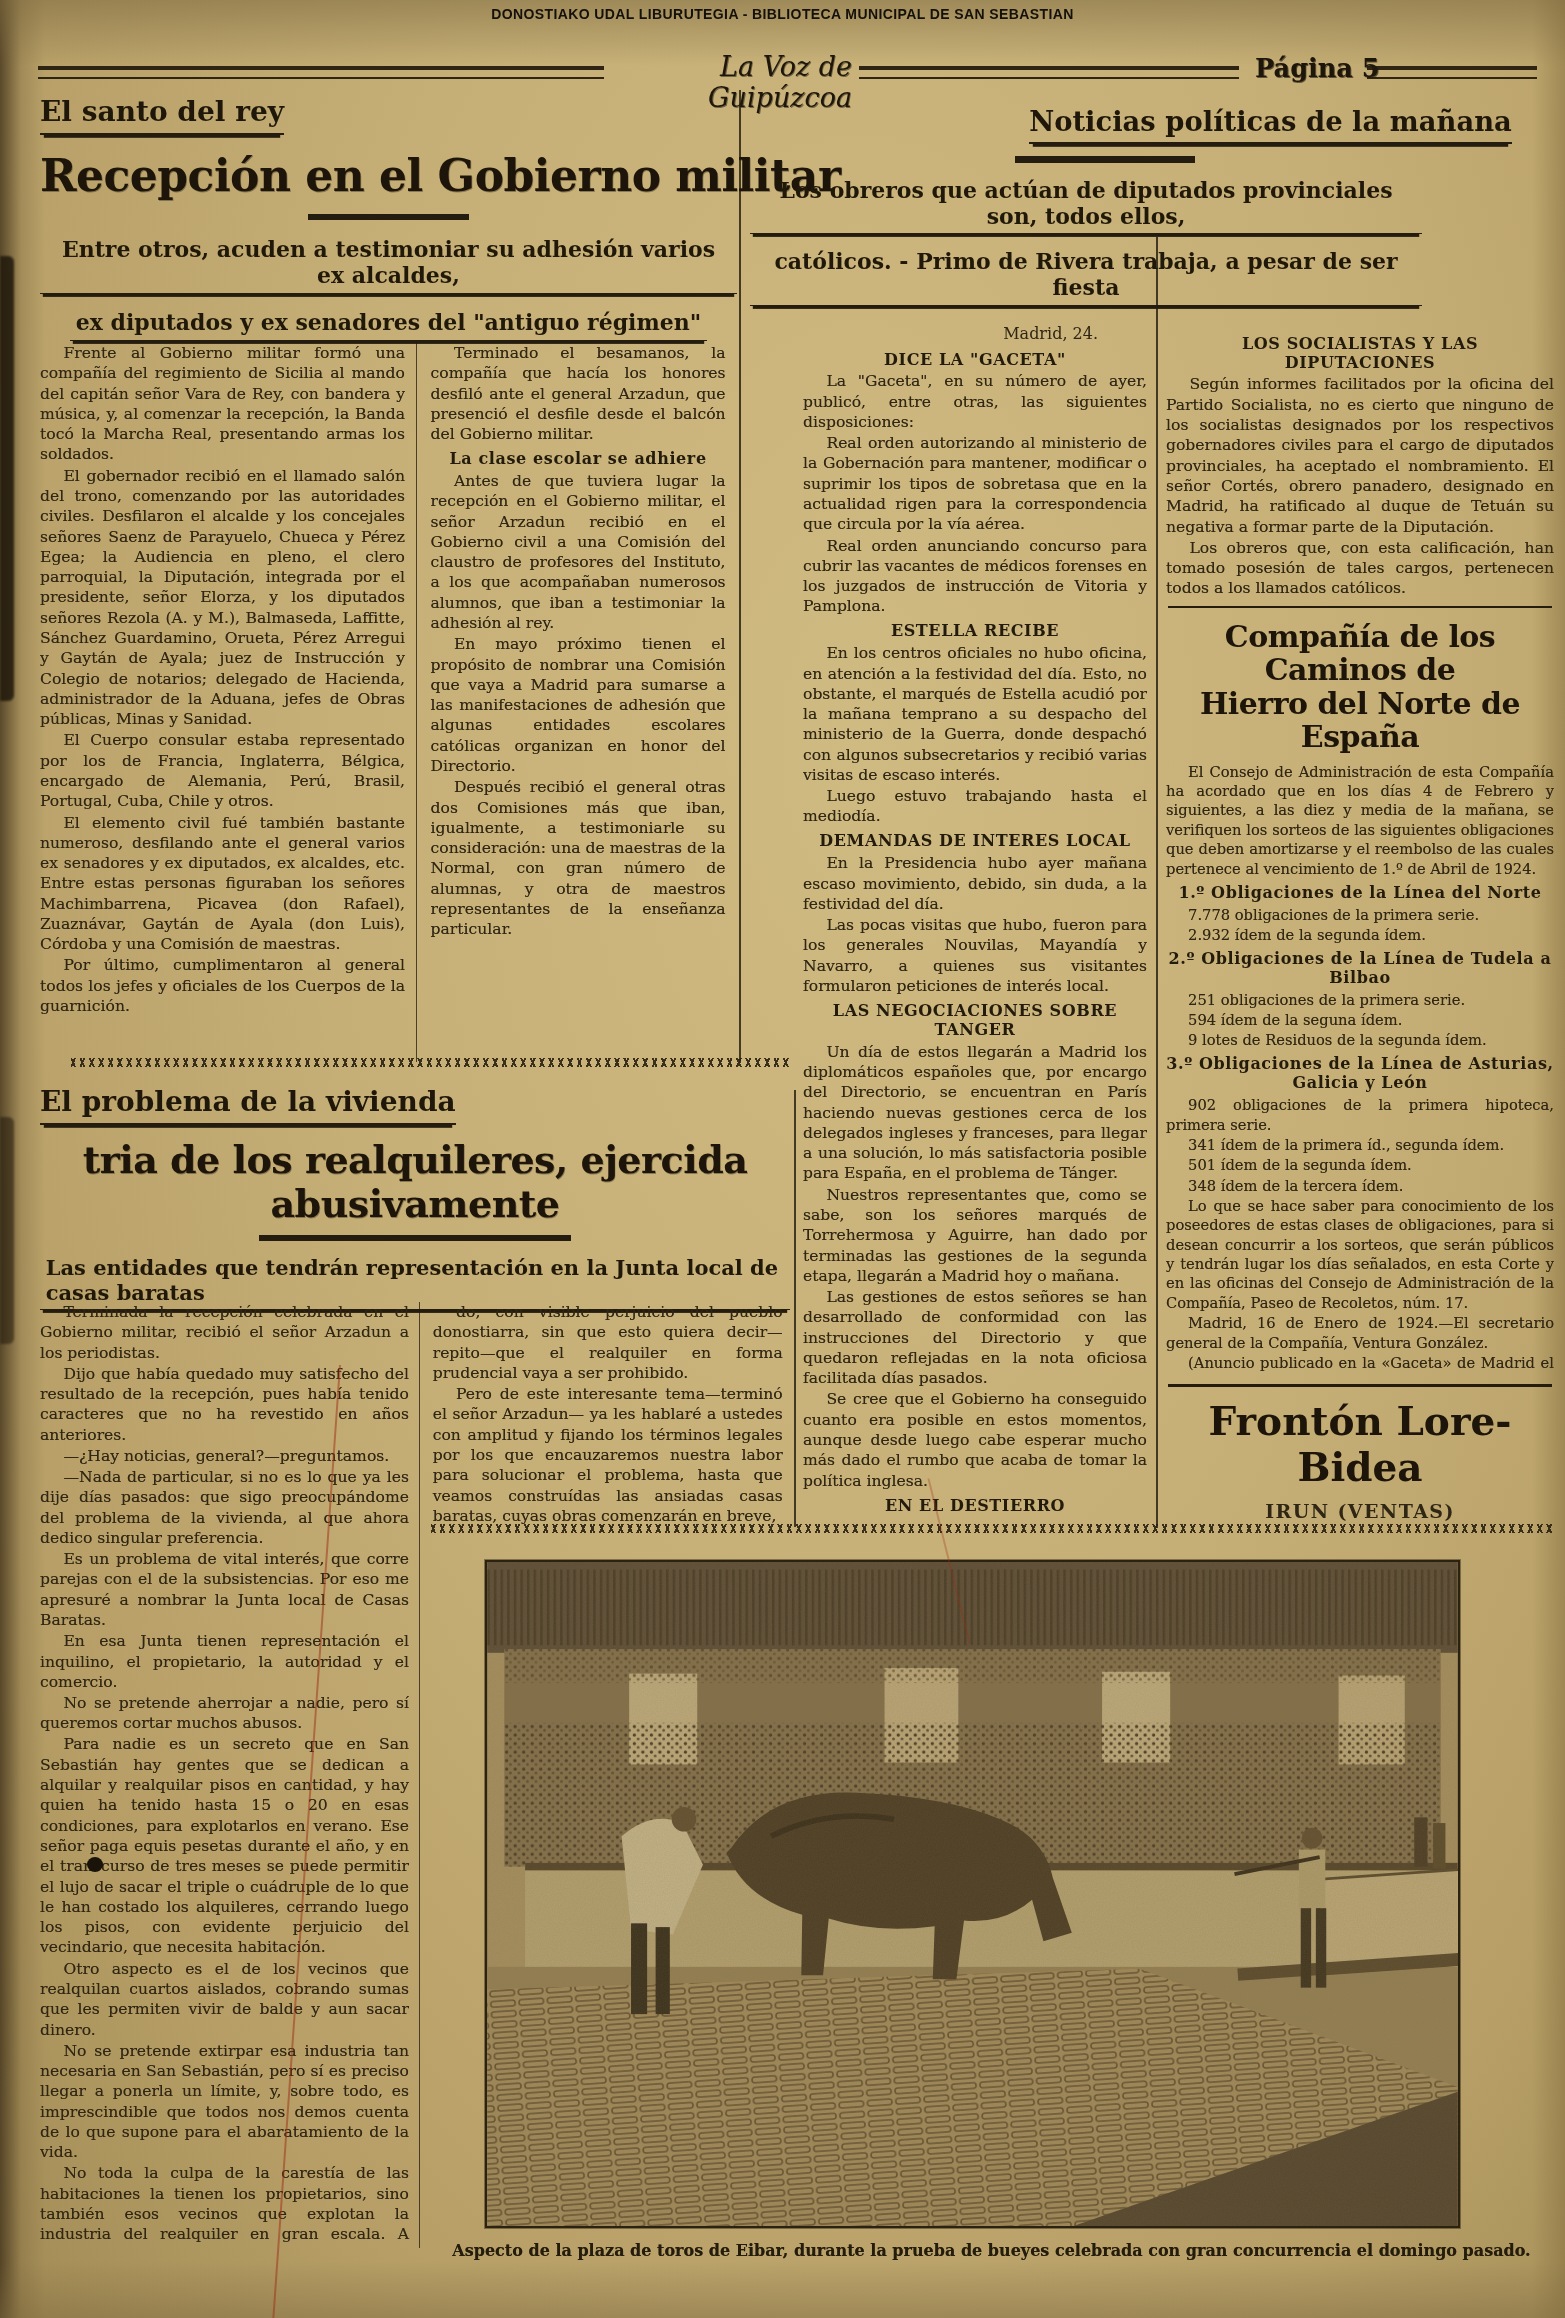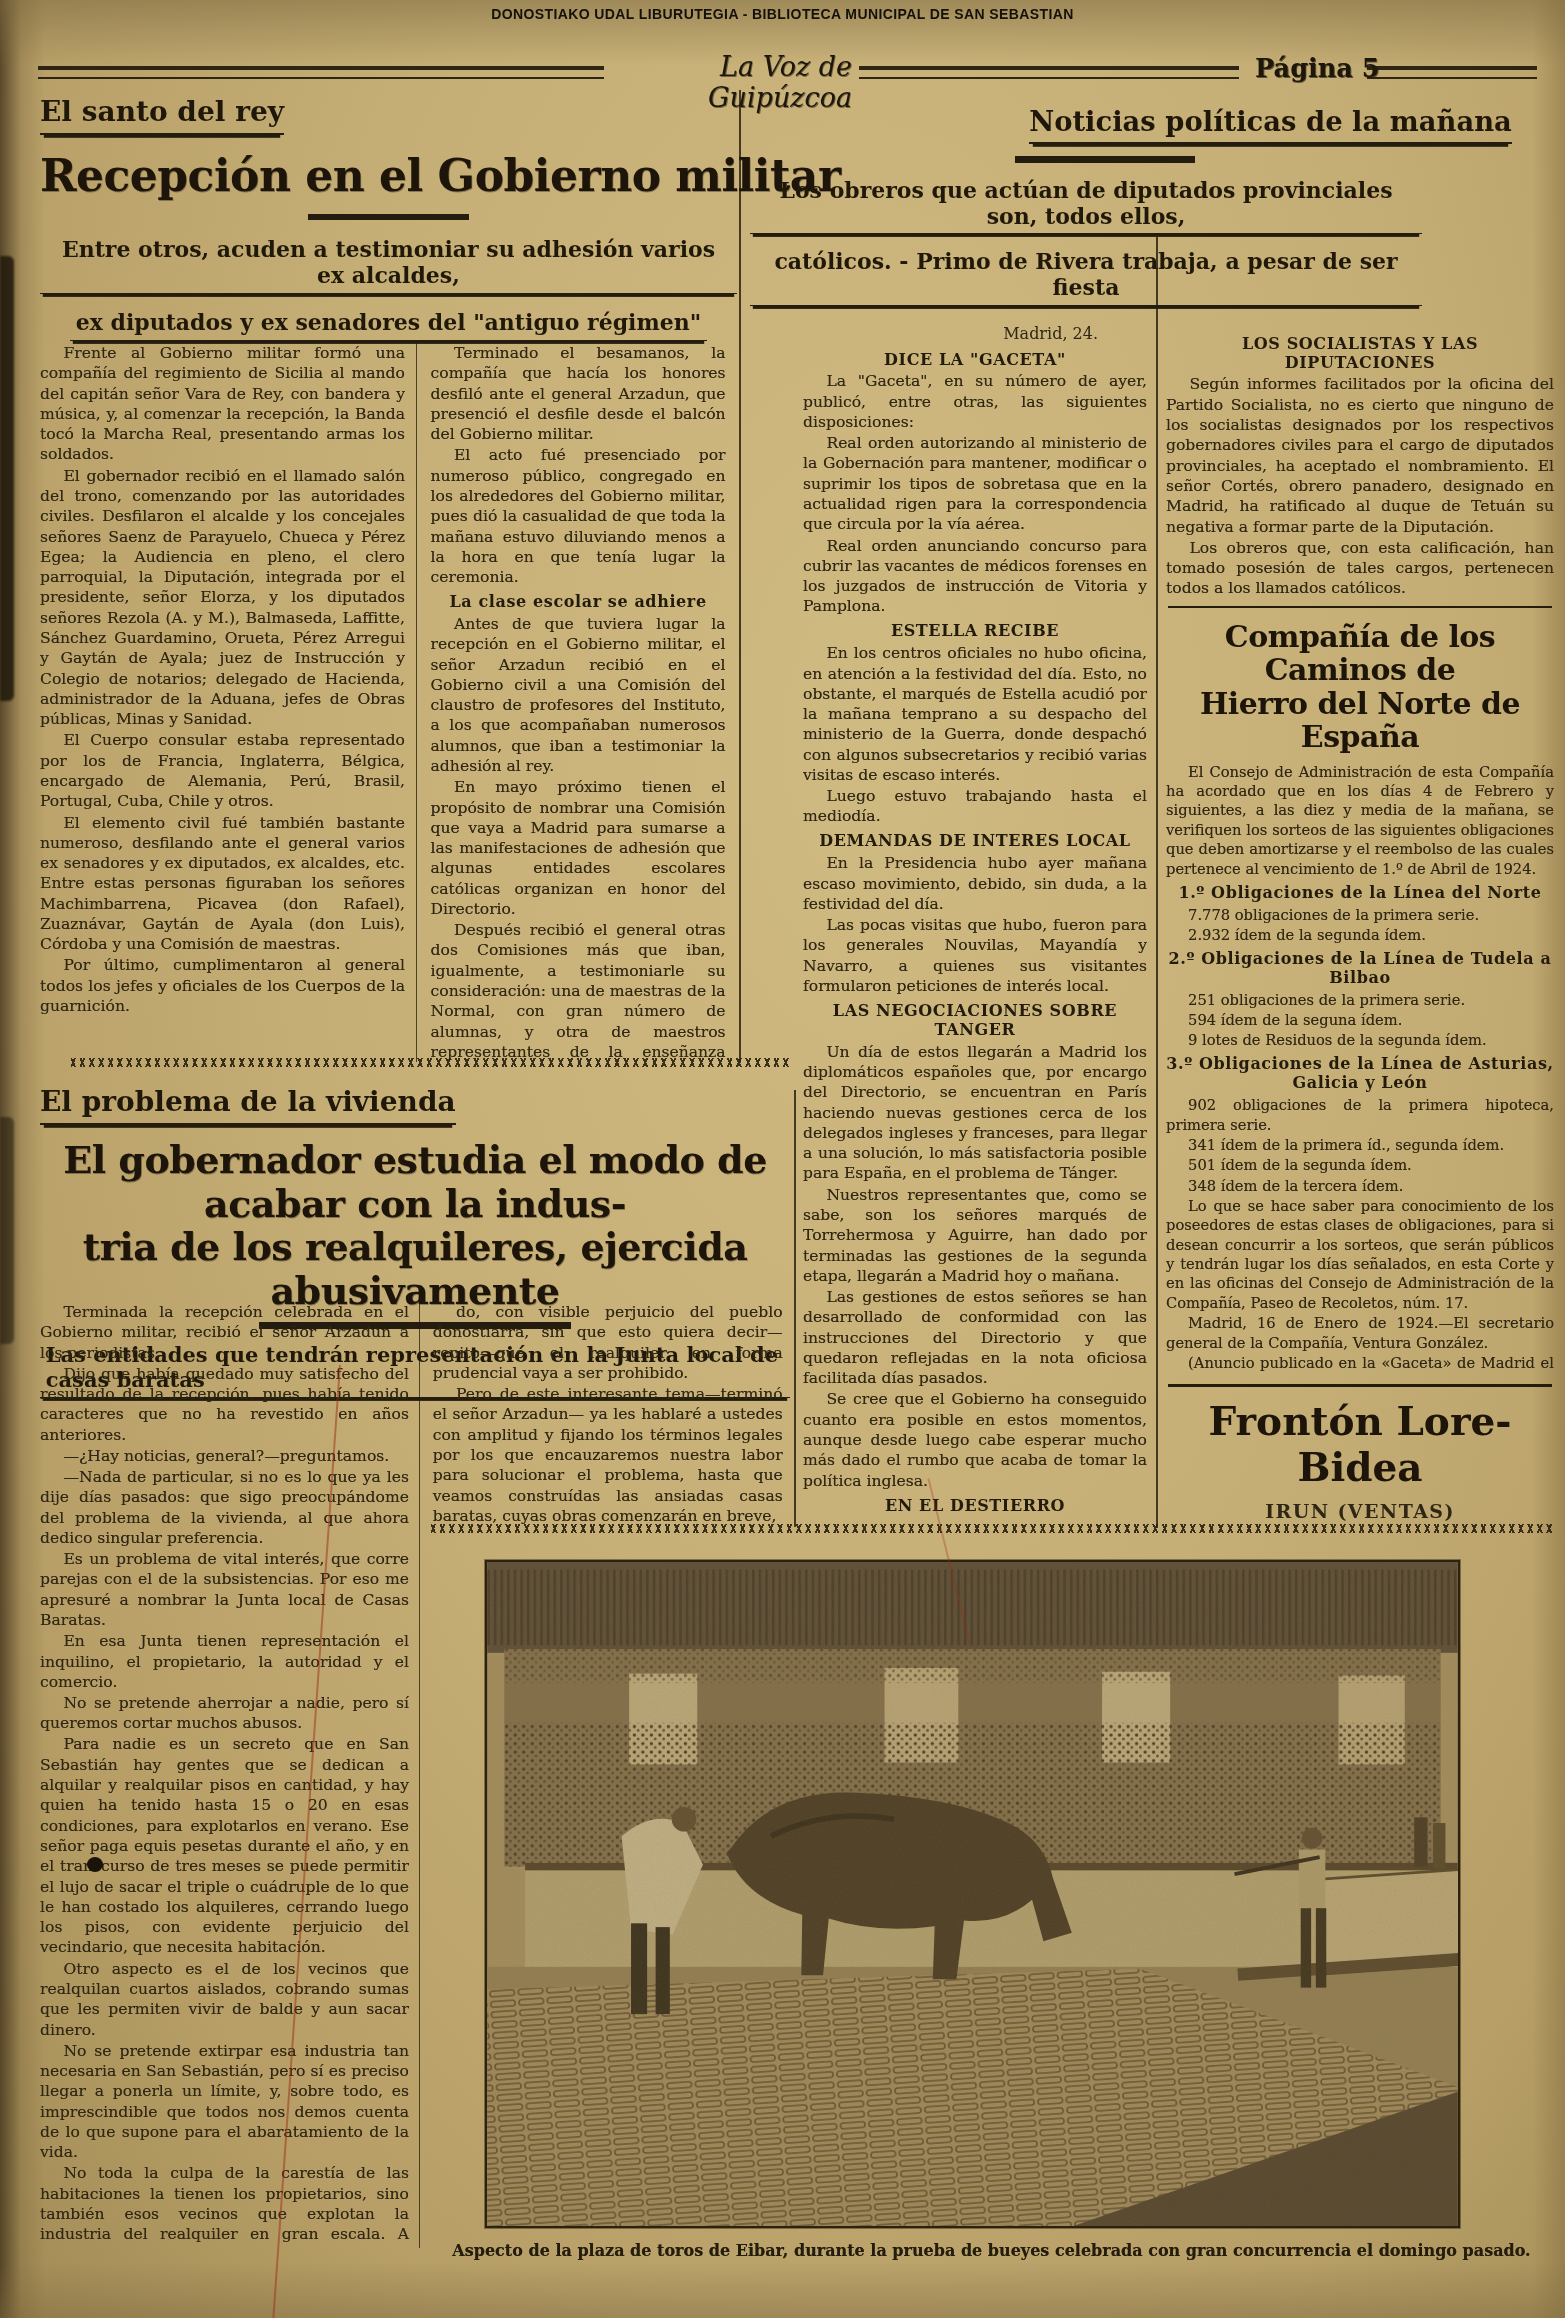--- a/index.html
+++ b/index.html
@@ -94,21 +94,20 @@
   <div class="abs" style="left:40px;top:343px;width:697px;display:flex;">
     <div class="bodycol colsplit" style="width:365px;padding-right:11.4px;height:719px;">
         <div class="para">Frente al Gobierno militar formó una compañía del regimiento de Sicilia al mando del capitán señor Vara de Rey, con bandera y música, y, al comenzar la recepción, la Banda tocó la Marcha Real, presentando armas los soldados.</div>
         <div class="para">El gobernador recibió en el llamado salón del trono, comenzando por las autoridades civiles. Desfilaron el alcalde y los concejales señores Saenz de Parayuelo, Chueca y Pérez Egea; la Audiencia en pleno, el clero parroquial, la Diputación, integrada por el presidente, señor Elorza, y los diputados señores Rezola (A. y M.), Balmaseda, Laffitte, Sánchez Guardamino, Orueta, Pérez Arregui y Gaytán de Ayala; juez de Instrucción y Colegio de notarios; delegado de Hacienda, administrador de la Aduana, jefes de Obras públicas, Minas y Sanidad.</div>
         <div class="para">El Cuerpo consular estaba representado por los de Francia, Inglaterra, Bélgica, encargado de Alemania, Perú, Brasil, Portugal, Cuba, Chile y otros.</div>
         <div class="para">El elemento civil fué también bastante numeroso, desfilando ante el general varios ex senadores y ex diputados, ex alcaldes, etc. Entre estas personas figuraban los señores Machimbarrena, Picavea (don Rafael), Zuaznávar, Gaytán de Ayala (don Luis), Córdoba y una Comisión de maestras.</div>
         <div class="para">Por último, cumplimentaron al general todos los jefes y oficiales de los Cuerpos de la guarnición.</div>
       </div>
     <div class="bodycol" style="width:295px;padding-left:13.2px;height:719px;">
         <div class="para">Terminado el besamanos, la compañía que hacía los honores desfiló ante el general Arzadun, que presenció el desfile desde el balcón del Gobierno militar.</div>
-        <div class="para">El acto fué presenciado por numeroso público, congregado en los alrededores del Gobierno militar, pues dió la casualidad de que toda la mañana estuvo diluviando menos a la hora en que tenía lugar la ceremonia.</div>
         <div class="crosshead">La clase escolar se adhiere</div>
         <div class="para">Antes de que tuviera lugar la recepción en el Gobierno militar, el señor Arzadun recibió en el Gobierno civil a una Comisión del claustro de profesores del Instituto, a los que acompañaban numerosos alumnos, que iban a testimoniar la adhesión al rey.</div>
         <div class="para">En mayo próximo tienen el propósito de nombrar una Comisión que vaya a Madrid para sumarse a las manifestaciones de adhesión que algunas entidades escolares católicas organizan en honor del Directorio.</div>
         <div class="para">Después recibió el general otras dos Comisiones más que iban, igualmente, a testimoniarle su consideración: una de maestras de la Normal, con gran número de alumnas, y otra de maestros representantes de la enseñanza particular.</div>
       </div>
   </div>
 
   <div class="abs wavy" style="left:71px;top:1058px;width:721px;"></div>
 
   <div class="abs" style="left:750px;top:105px;width:804px;">
@@ -169,21 +168,20 @@
       </div>
     <div class="hrule"></div>
     <div class="fr-head">Frontón Lore-Bidea</div>
     <div class="fr-sub">IRUN (VENTAS)</div>
 
   </div>
 
   <div class="abs" style="left:40px;top:1085px;width:750px;">
     <div><span class="kicker">El problema de la vivienda</span></div>
     <div class="headline center" style="font-size:38px;line-height:1.15;margin-top:13.2px;">
-      <div>El gobernador estudia el modo de acabar con la indus-</div>
       <div>tria de los realquileres, ejercida abusivamente</div>
     </div>
     <div class="hbar" style="width:312px;margin-top:9.5px;"></div>
     <div style="margin-top:13.2px;"><span class="subline" style="font-size:21px;">Las entidades que tendrán representación en la Junta local de casas baratas</span></div>
   </div>
 
   <div class="abs" style="left:40px;top:1302px;width:753px;display:flex;">
     <div class="bodycol colsplit" style="width:369px;padding-right:9.5px;height:946px;">
         <div class="para">Terminada la recepción celebrada en el Gobierno militar, recibió el señor Arzadun a los periodistas.</div>
         <div class="para">Dijo que había quedado muy satisfecho del resultado de la recepción, pues había tenido caracteres que no ha revestido en años anteriores.</div>

